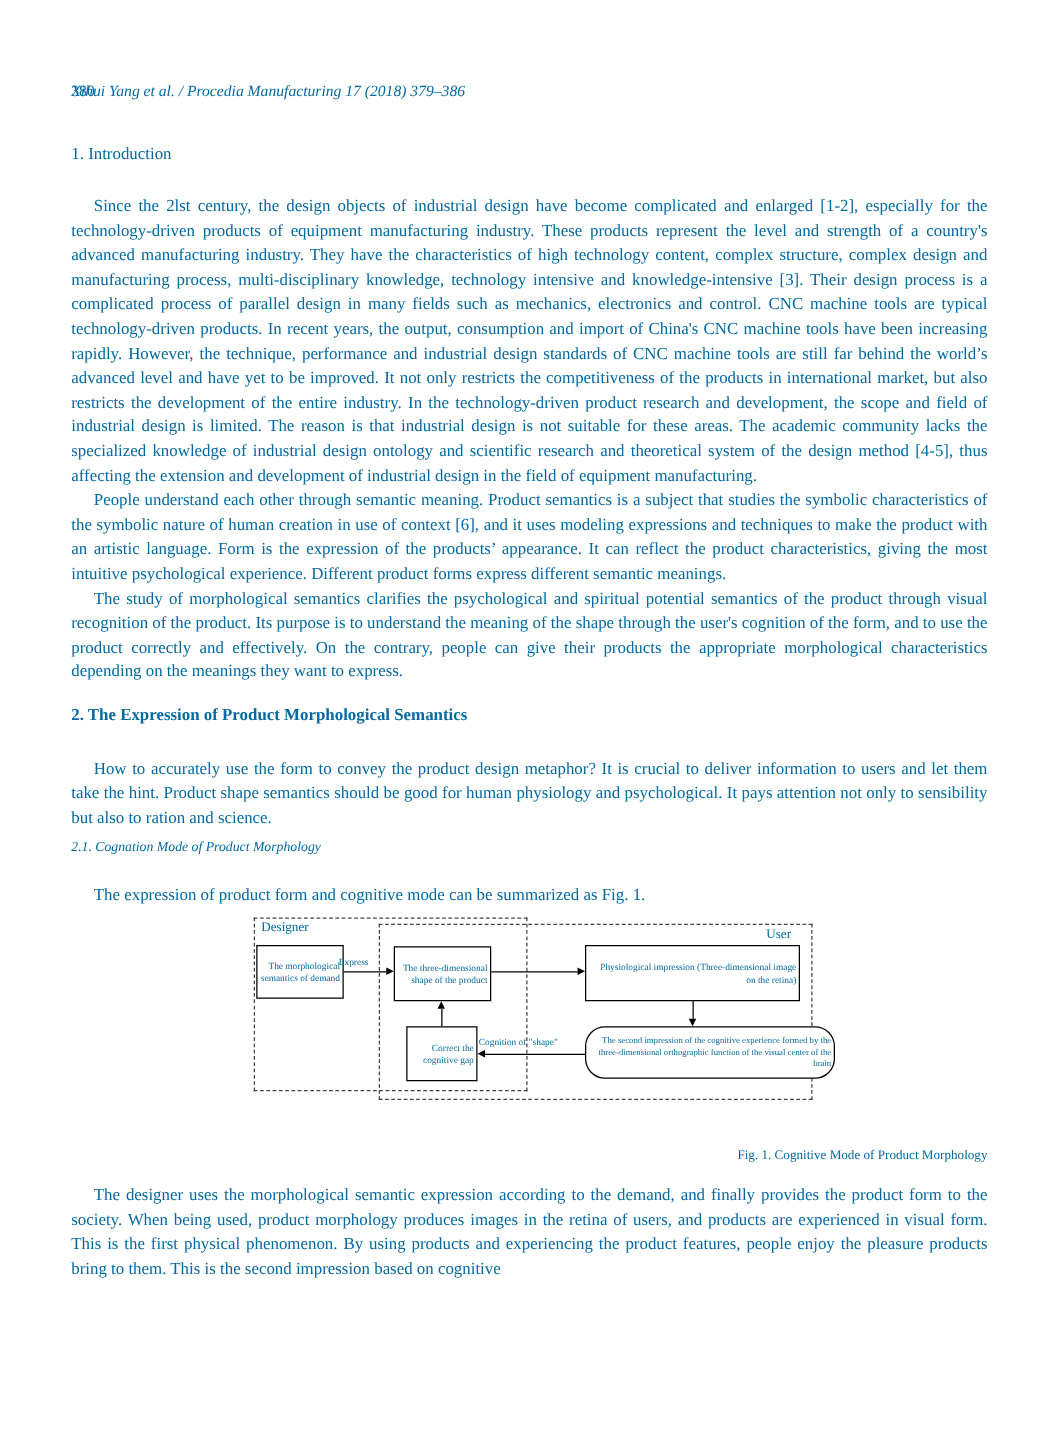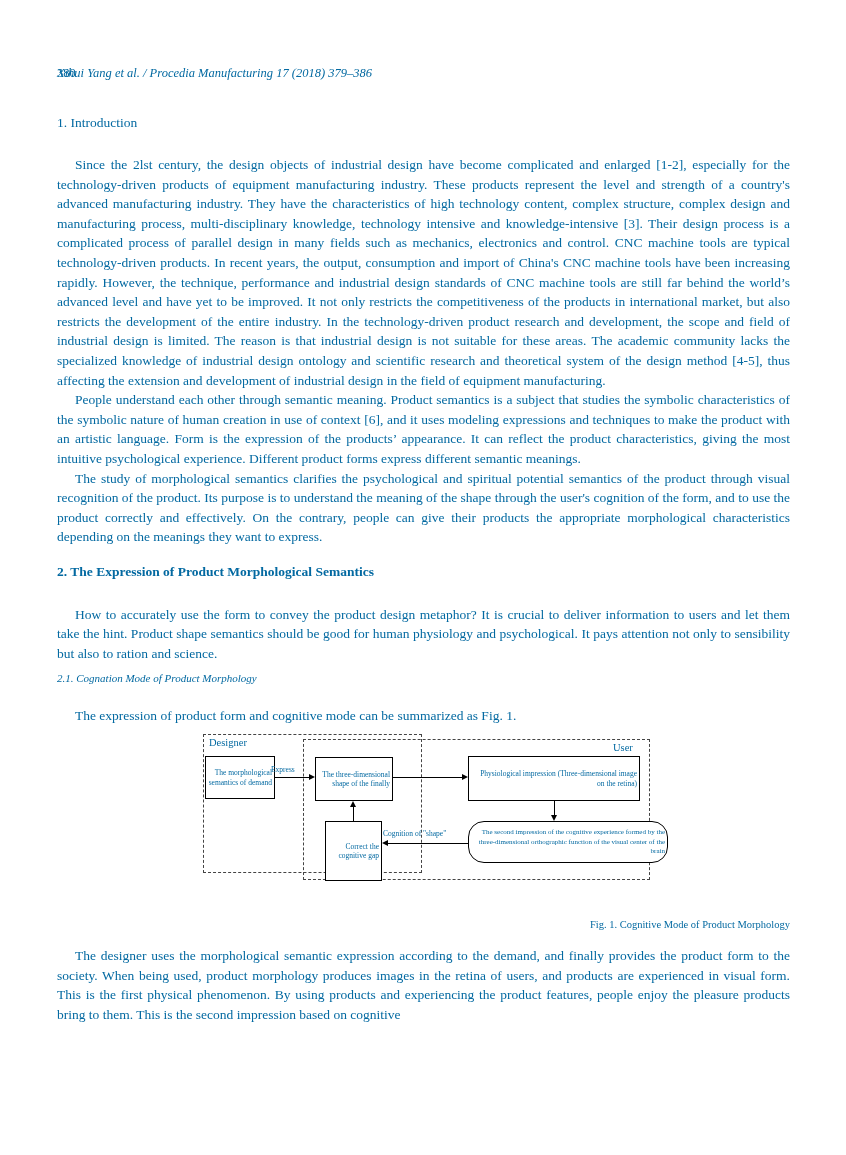--- a/index.html
+++ b/index.html
@@ -106,24 +106,24 @@
     <p class="body after-sub">The expression of product form and cognitive mode can be summarized as Fig. 1.</p>
 
     <div class="figure">
 
       <div class="dashedbox" style="left:146px;top:5px;width:217px;height:137px;"></div>
       <div class="dashedbox" style="left:246px;top:10px;width:345px;height:139px;"></div>
       <span class="zone-label" style="left:152px;top:8px;">Designer</span>
       <span class="zone-label" style="left:556px;top:13px;">User</span>
 
       <div class="fbox" style="left:148px;top:27px;width:70px;height:43px;">The morphological semantics of demand</div>
-      <div class="fbox" style="left:258px;top:28px;width:78px;height:44px;">The three-dimensional shape of the finally</div>
+      <div class="fbox" style="left:258px;top:28px;width:78px;height:44px;">The three-dimensional shape of the product</div>
       <div class="fbox" style="left:411px;top:27px;width:172px;height:45px;">Physiological impression (Three-dimensional image on the retina)</div>
       <div class="fbox small-font" style="left:411px;top:92px;width:200px;height:42px;border-radius:16px;">The second impression of the cognitive experience formed by the three-dimensional orthographic function of the visual center of the brain</div>
-      <div class="fbox" style="left:268px;top:92px;width:57px;height:60px;">Correct the cognitive gap</div>
+      <div class="fbox" style="left:268px;top:92px;width:57px;height:44px;">Correct the cognitive gap</div>
 
       <div class="hline" style="left:218px;top:48px;width:34px;"></div>
       <div class="ah ah-right" style="left:252px;top:45px;"></div>
       <span class="arrow-label" style="left:214px;top:36px;width:44px;">Express</span>
 
       <div class="hline" style="left:336px;top:48px;width:69px;"></div>
       <div class="ah ah-right" style="left:405px;top:45px;"></div>
 
       <div class="vline" style="left:497px;top:72px;height:14px;"></div>
       <div class="ah ah-down" style="left:494px;top:86px;"></div>

